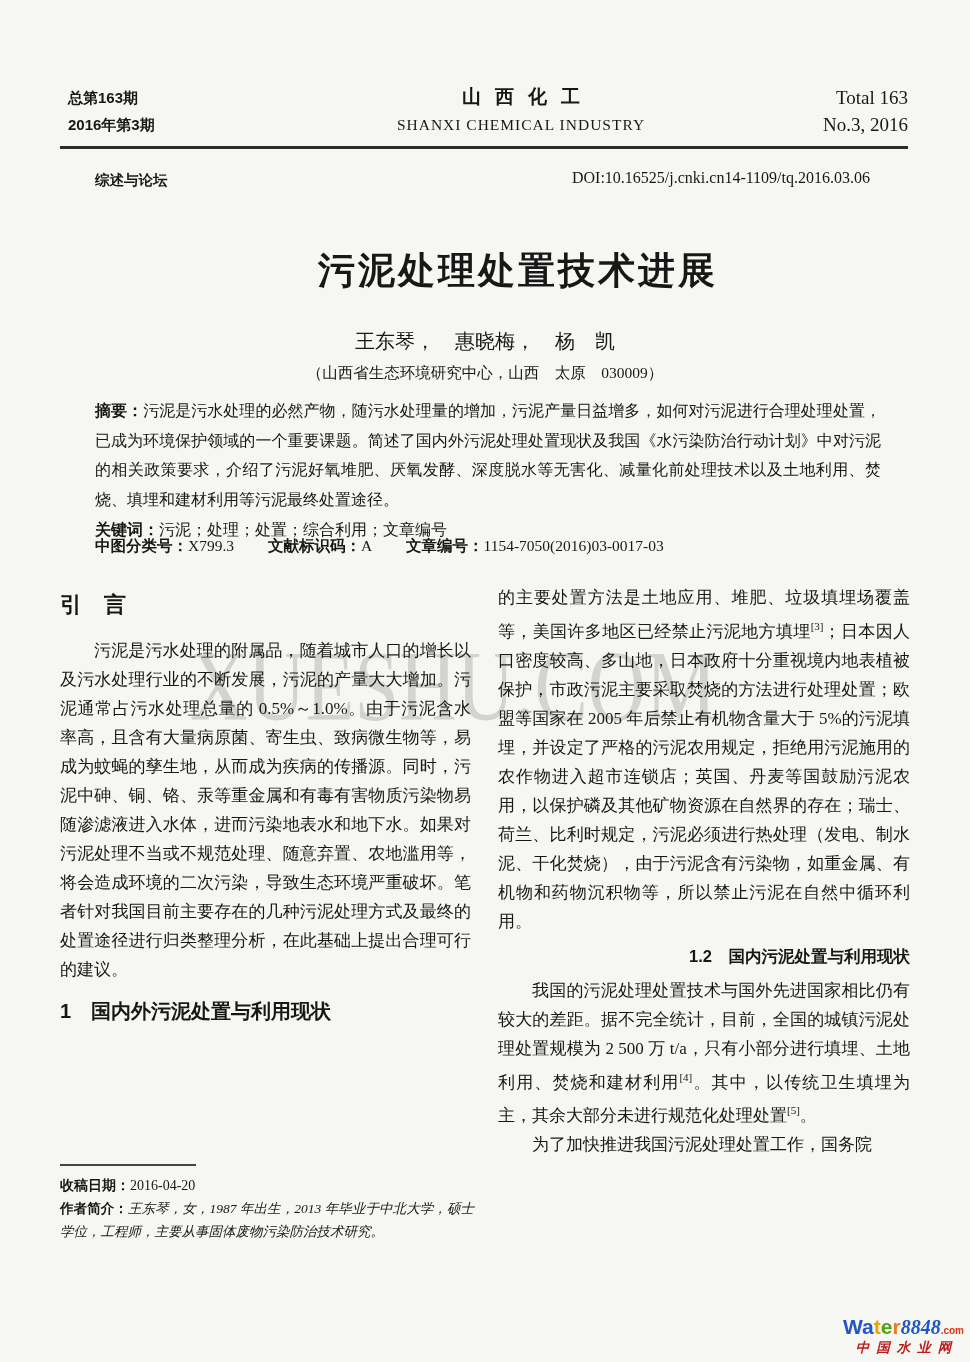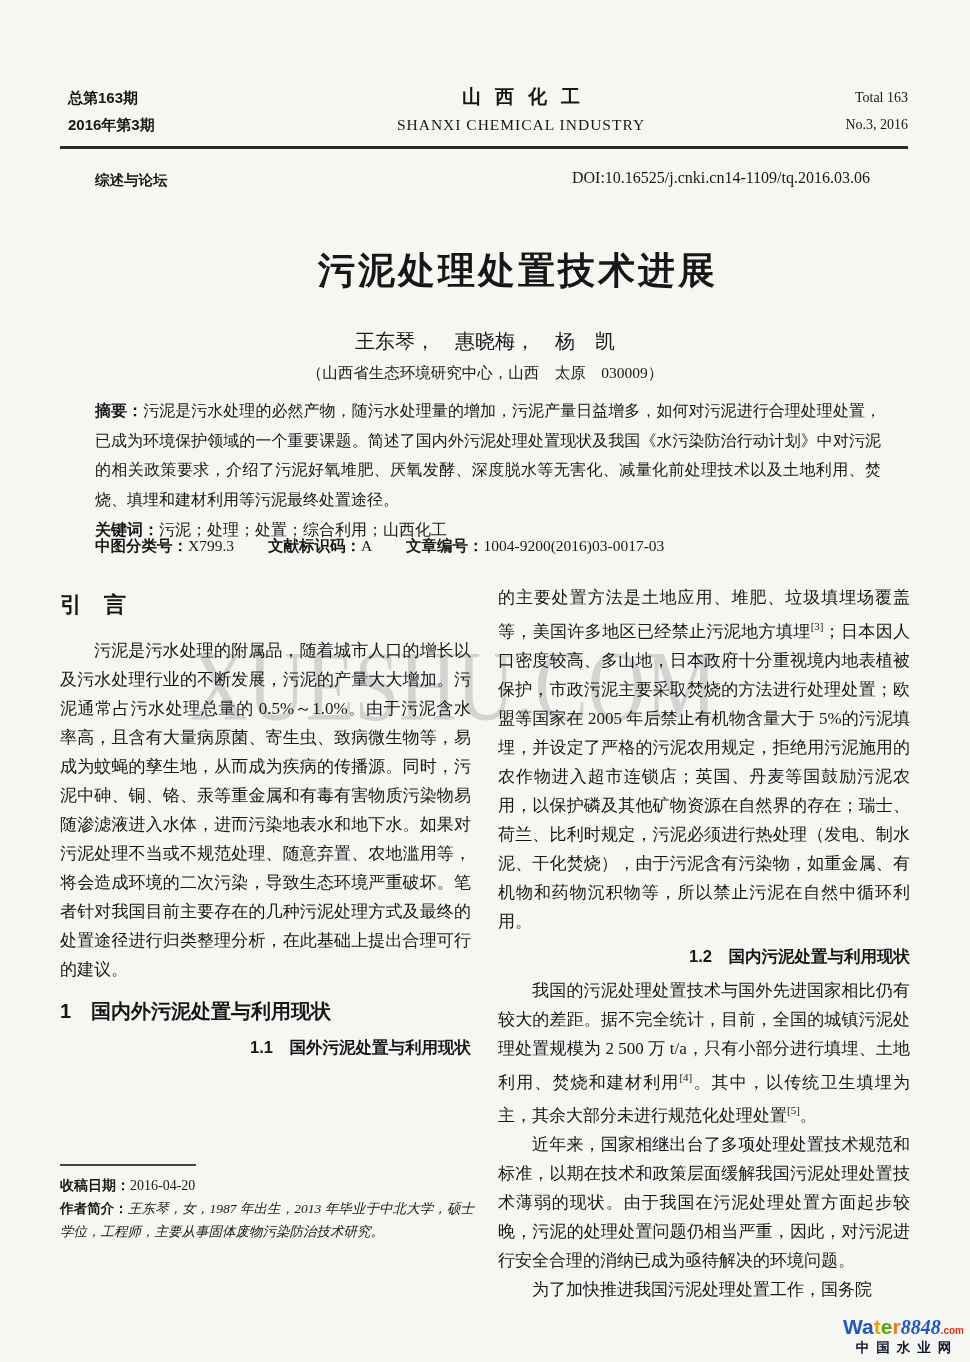--- a/index.html
+++ b/index.html
@@ -9,21 +9,21 @@
     font-family:"Liberation Serif","DejaVu Serif",serif;
   }
   .hei{font-family:"Liberation Sans","DejaVu Sans",sans-serif;}
   .serif{font-family:"Liberation Serif","DejaVu Serif",serif;}
 
   
   .hdr-left{position:absolute;left:68px;top:84px;font-weight:bold;font-size:15px;line-height:27px;}
   .hdr-center{position:absolute;left:0;top:84px;width:100%;text-align:center;margin-left:36px;}
   .hdr-center .cn{font-weight:bold;font-size:19px;letter-spacing:14px;margin-left:14px;}
   .hdr-center .en{font-size:15.5px;letter-spacing:1px;margin-top:6px;}
-  .hdr-right{position:absolute;right:62px;top:84px;text-align:right;font-size:14px;line-height:27px;}
+  .hdr-right{position:absolute;right:62px;top:84px;text-align:right;font-size:19px;line-height:27px;}
   .hdr-rule{position:absolute;left:60px;top:146px;width:848px;height:3px;background:#2b2b2b;}
   .col-tag{position:absolute;left:95px;top:171px;font-weight:bold;font-size:14.5px;}
   .doi{position:absolute;right:100px;top:169px;font-size:16px;}
 
   
   .title{position:absolute;left:0;top:246px;width:100%;text-align:center;
          font-weight:bold;font-size:37px;letter-spacing:3px;padding-left:33px;}
   .authors{position:absolute;left:0;top:328px;width:100%;text-align:center;font-size:20px;}
   .affil{position:absolute;left:0;top:363px;width:100%;text-align:center;font-size:15.5px;}
 
@@ -86,50 +86,48 @@
   <div class="hdr-rule"></div>
   <div class="col-tag hei">综述与论坛</div>
   <div class="doi serif">DOI:10.16525/j.cnki.cn14-1109/tq.2016.03.06</div>
 
   <div class="title hei">污泥处理处置技术进展</div>
   <div class="authors serif">王东琴，　惠晓梅，　杨　凯</div>
   <div class="affil serif">（山西省生态环境研究中心，山西　太原　030009）</div>
 
   <div class="abstract">
     <div><span class="lbl">摘要：</span><span>污泥是污水处理的必然产物，随污水处理量的增加，污泥产量日益增多，如何对污泥进行合理处理处置，已成为环境保护领域的一个重要课题。简述了国内外污泥处理处置现状及我国《水污染防治行动计划》中对污泥的相关政策要求，介绍了污泥好氧堆肥、厌氧发酵、深度脱水等无害化、减量化前处理技术以及土地利用、焚烧、填埋和建材利用等污泥最终处置途径。</span></div>
-    <div class="kw-line"><span class="lbl">关键词：</span><span>污泥；处理；处置；综合利用；山西化工</span></div>
+    <div class="kw-line"><span class="lbl">关键词：</span><span>污泥；处理；处置；综合利用；文章编号</span></div>
   </div>
 
   <div class="meta-line">
     <span class="grp"><span class="lbl">中图分类号：</span><span>X799.3</span></span>
     <span class="grp"><span class="lbl">文献标识码：</span><span>A</span></span>
-    <span class="grp"><span class="lbl">文章编号：</span><span>1004-9200(2016)03-0017-03</span></span>
+    <span class="grp"><span class="lbl">文章编号：</span><span>1154-7050(2016)03-0017-03</span></span>
   </div>
 
   <div class="col col-left">
     <div class="h-intro hei">引　言</div>
     <p class="body-p indent">污泥是污水处理的附属品，随着城市人口的增长以及污水处理行业的不断发展，污泥的产量大大增加。污泥通常占污水处理总量的 0.5%～1.0%。由于污泥含水率高，且含有大量病原菌、寄生虫、致病微生物等，易成为蚊蝇的孳生地，从而成为疾病的传播源。同时，污泥中砷、铜、铬、汞等重金属和有毒有害物质污染物易随渗滤液进入水体，进而污染地表水和地下水。如果对污泥处理不当或不规范处理、随意弃置、农地滥用等，将会造成环境的二次污染，导致生态环境严重破坏。笔者针对我国目前主要存在的几种污泥处理方式及最终的处置途径进行归类整理分析，在此基础上提出合理可行的建议。</p>
     <div class="h1x hei">1　国内外污泥处置与利用现状</div>
-    <div class="h2x hei">1.1　国外污泥处置与利用现状</div>
   </div>
 
   <div class="col col-right">
     <p class="body-p">的主要处置方法是土地应用、堆肥、垃圾填埋场覆盖等，美国许多地区已经禁止污泥地方填埋<sup>[3]</sup>；日本因人口密度较高、多山地，日本政府十分重视境内地表植被保护，市政污泥主要采取焚烧的方法进行处理处置；欧盟等国家在 2005 年后禁止有机物含量大于 5%的污泥填埋，并设定了严格的污泥农用规定，拒绝用污泥施用的农作物进入超市连锁店；英国、丹麦等国鼓励污泥农用，以保护磷及其他矿物资源在自然界的存在；瑞士、荷兰、比利时规定，污泥必须进行热处理（发电、制水泥、干化焚烧），由于污泥含有污染物，如重金属、有机物和药物沉积物等，所以禁止污泥在自然中循环利用。</p>
     <div class="h2x hei">1.2　国内污泥处置与利用现状</div>
     <p class="body-p indent">我国的污泥处理处置技术与国外先进国家相比仍有较大的差距。据不完全统计，目前，全国的城镇污泥处理处置规模为 2 500 万 t/a，只有小部分进行填埋、土地利用、焚烧和建材利用<sup>[4]</sup>。其中，以传统卫生填埋为主，其余大部分未进行规范化处理处置<sup>[5]</sup>。</p>
-    <p class="body-p indent">近年来，国家相继出台了多项处理处置技术规范和标准，以期在技术和政策层面缓解我国污泥处理处置技术薄弱的现状。由于我国在污泥处理处置方面起步较晚，污泥的处理处置问题仍相当严重，因此，对污泥进行安全合理的消纳已成为亟待解决的环境问题。</p>
     <p class="body-p indent">为了加快推进我国污泥处理处置工作，国务院</p>
   </div>
 
   <div class="footnote">
     <div class="fn-rule"></div>
     <div class="fn-line1"><span class="fn-lbl">收稿日期：</span><span>2016-04-20</span></div>
     <div class="fn-bio"><span class="fn-lbl">作者简介：</span><span>王东琴，女，1987 年出生，2013 年毕业于中北大学，硕士学位，工程师，主要从事固体废物污染防治技术研究。</span></div>
   </div>
 
   <div class="logo">
     <div>
       <span class="logo-word"><span style="color: rgb(36, 87, 197);">W</span><span style="color: rgb(36, 87, 197);">a</span><span style="color: rgb(240, 161, 0);">t</span><span style="color: rgb(86, 163, 18);">e</span><span style="color: rgb(240, 120, 30);">r</span></span><span class="logo-num" style="color: rgb(31, 85, 200);">8848</span><span class="logo-com" style="color: rgb(224, 51, 24);">.com</span>
     </div>
-    <div class="logo-cn" style="color: #0f172a;">中国水业网</div>
+    <div class="logo-cn" style="color: #b91c1c; font-style: italic;">中国水业网</div>
   </div>
 
 </div>
 
 </body></html>

